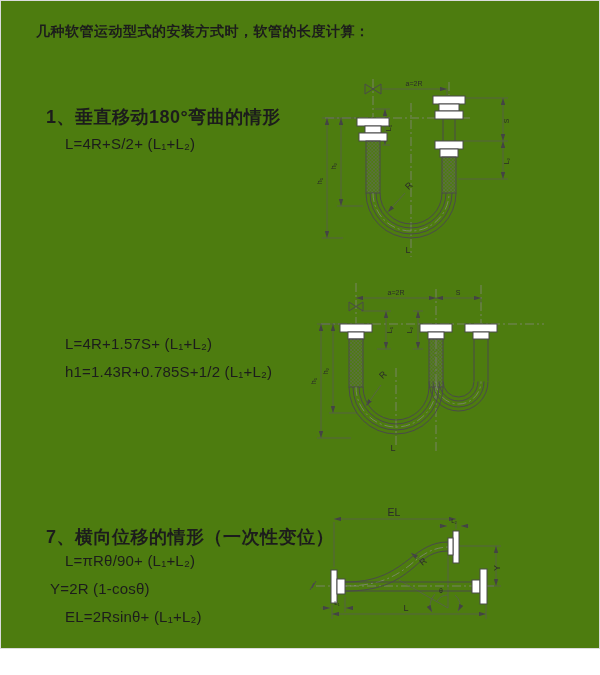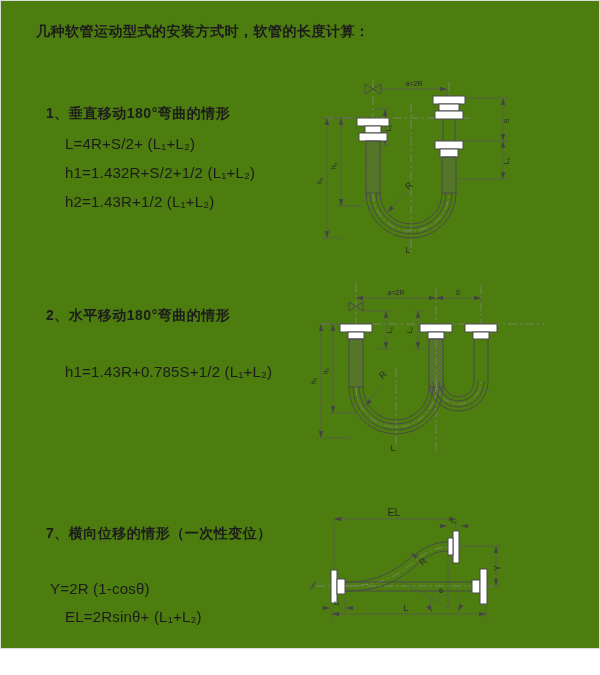--- a/index.html
+++ b/index.html
@@ -3,21 +3,21 @@
 <meta charset="utf-8">
 <style>
   html,body { margin:0; padding:0; background:#fff; }
   .page {
     position:relative; width:600px; height:649px; background:#4d7c0f;
     border:1px solid #dcdcdc; box-sizing:border-box;
     font-family:"Liberation Sans","DejaVu Sans",sans-serif; color:#1c1c1c;
     overflow:hidden;
   }
   .title { position:absolute; left:35px; top:22px; font-size:14px; font-weight:bold; letter-spacing:.5px; }
-  .heading { position:absolute; font-size:14px; font-weight:bold; letter-spacing:.5px; }
+  .heading { position:absolute; font-size:18px; font-weight:bold; letter-spacing:.5px; }
   .formula { position:absolute; font-size:15px; letter-spacing:.2px;text-align:right; }
   svg.diag { position:absolute; overflow:visible; }
   .cl path { stroke:#8a8a8a; stroke-width:.7; fill:none; stroke-dasharray:9 3 2 3; }
   .dim path { stroke:#5a5a5a; stroke-width:.7; fill:none; }
   .draw path, .draw rect { stroke:#4a4a4a; stroke-width:1; }
   .draw path { fill:none; }
   .draw path.cldash { stroke:#8a8a8a; stroke-width:.7; stroke-dasharray:9 3 2 3; }
   .lbl text { font-size:7px; fill:#2a2a2a; font-family:"Liberation Sans","DejaVu Sans",sans-serif; }
   .lbl text.big { font-size:9px; }
   .lbl text.huge { font-size:10.5px; }
@@ -39,27 +39,26 @@
       <marker id="arrS" markerWidth="7" markerHeight="4.4" refX="0" refY="2.2" orient="auto" markerUnits="userSpaceOnUse">
         <path d="M7,0 L0,2.2 L7,4.4 Z" fill="#444"></path>
       </marker>
     </defs>
   </svg>
 
   <div class="title">几种软管运动型式的安装方式时，软管的长度计算：</div>
 
   <div class="heading" style="left:45px;top:104px">1、垂直移动180°弯曲的情形</div>
   <div class="formula" style="left:64px;top:134px">L=4R+S/2+ (L₁+L₂)</div>
-  <div class="formula" style="left:64px;top:163px">h1=1.432R+S/2+1/2 (L₁+L₂)</div>
-  <div class="formula" style="left:64px;top:192px">h2=1.43R+1/2 (L₁+L₂)</div>
-
-  <div class="heading" style="left:45px;top:306px">2、水平移动180°弯曲的情形</div>
+
+  <div class="formula" style="left:64px;top:334px">L=4R+1.57S+ (L₁+L₂)</div>
   <div class="formula" style="left:64px;top:362px">h1=1.43R+0.785S+1/2 (L₁+L₂)</div>
 
   <div class="heading" style="left:45px;top:524px">7、横向位移的情形（一次性变位）</div>
+  <div class="formula" style="left:64px;top:551px">L=πRθ/90+ (L₁+L₂)</div>
   <div class="formula" style="left:49px;top:579px">Y=2R (1-cosθ)</div>
   <div class="formula" style="left:64px;top:607px">EL=2Rsinθ+ (L₁+L₂)</div>
 
   <svg class="diag" style="left:310px;top:70px" width="285" height="195" viewBox="0 0 285 195">
     <g class="cl">
       <path d="M100,32 V186"></path>
       <path d="M14,47 H162"></path>
       <path d="M62,8 V46"></path>
       <path d="M138,11 V24"></path>
     </g>

